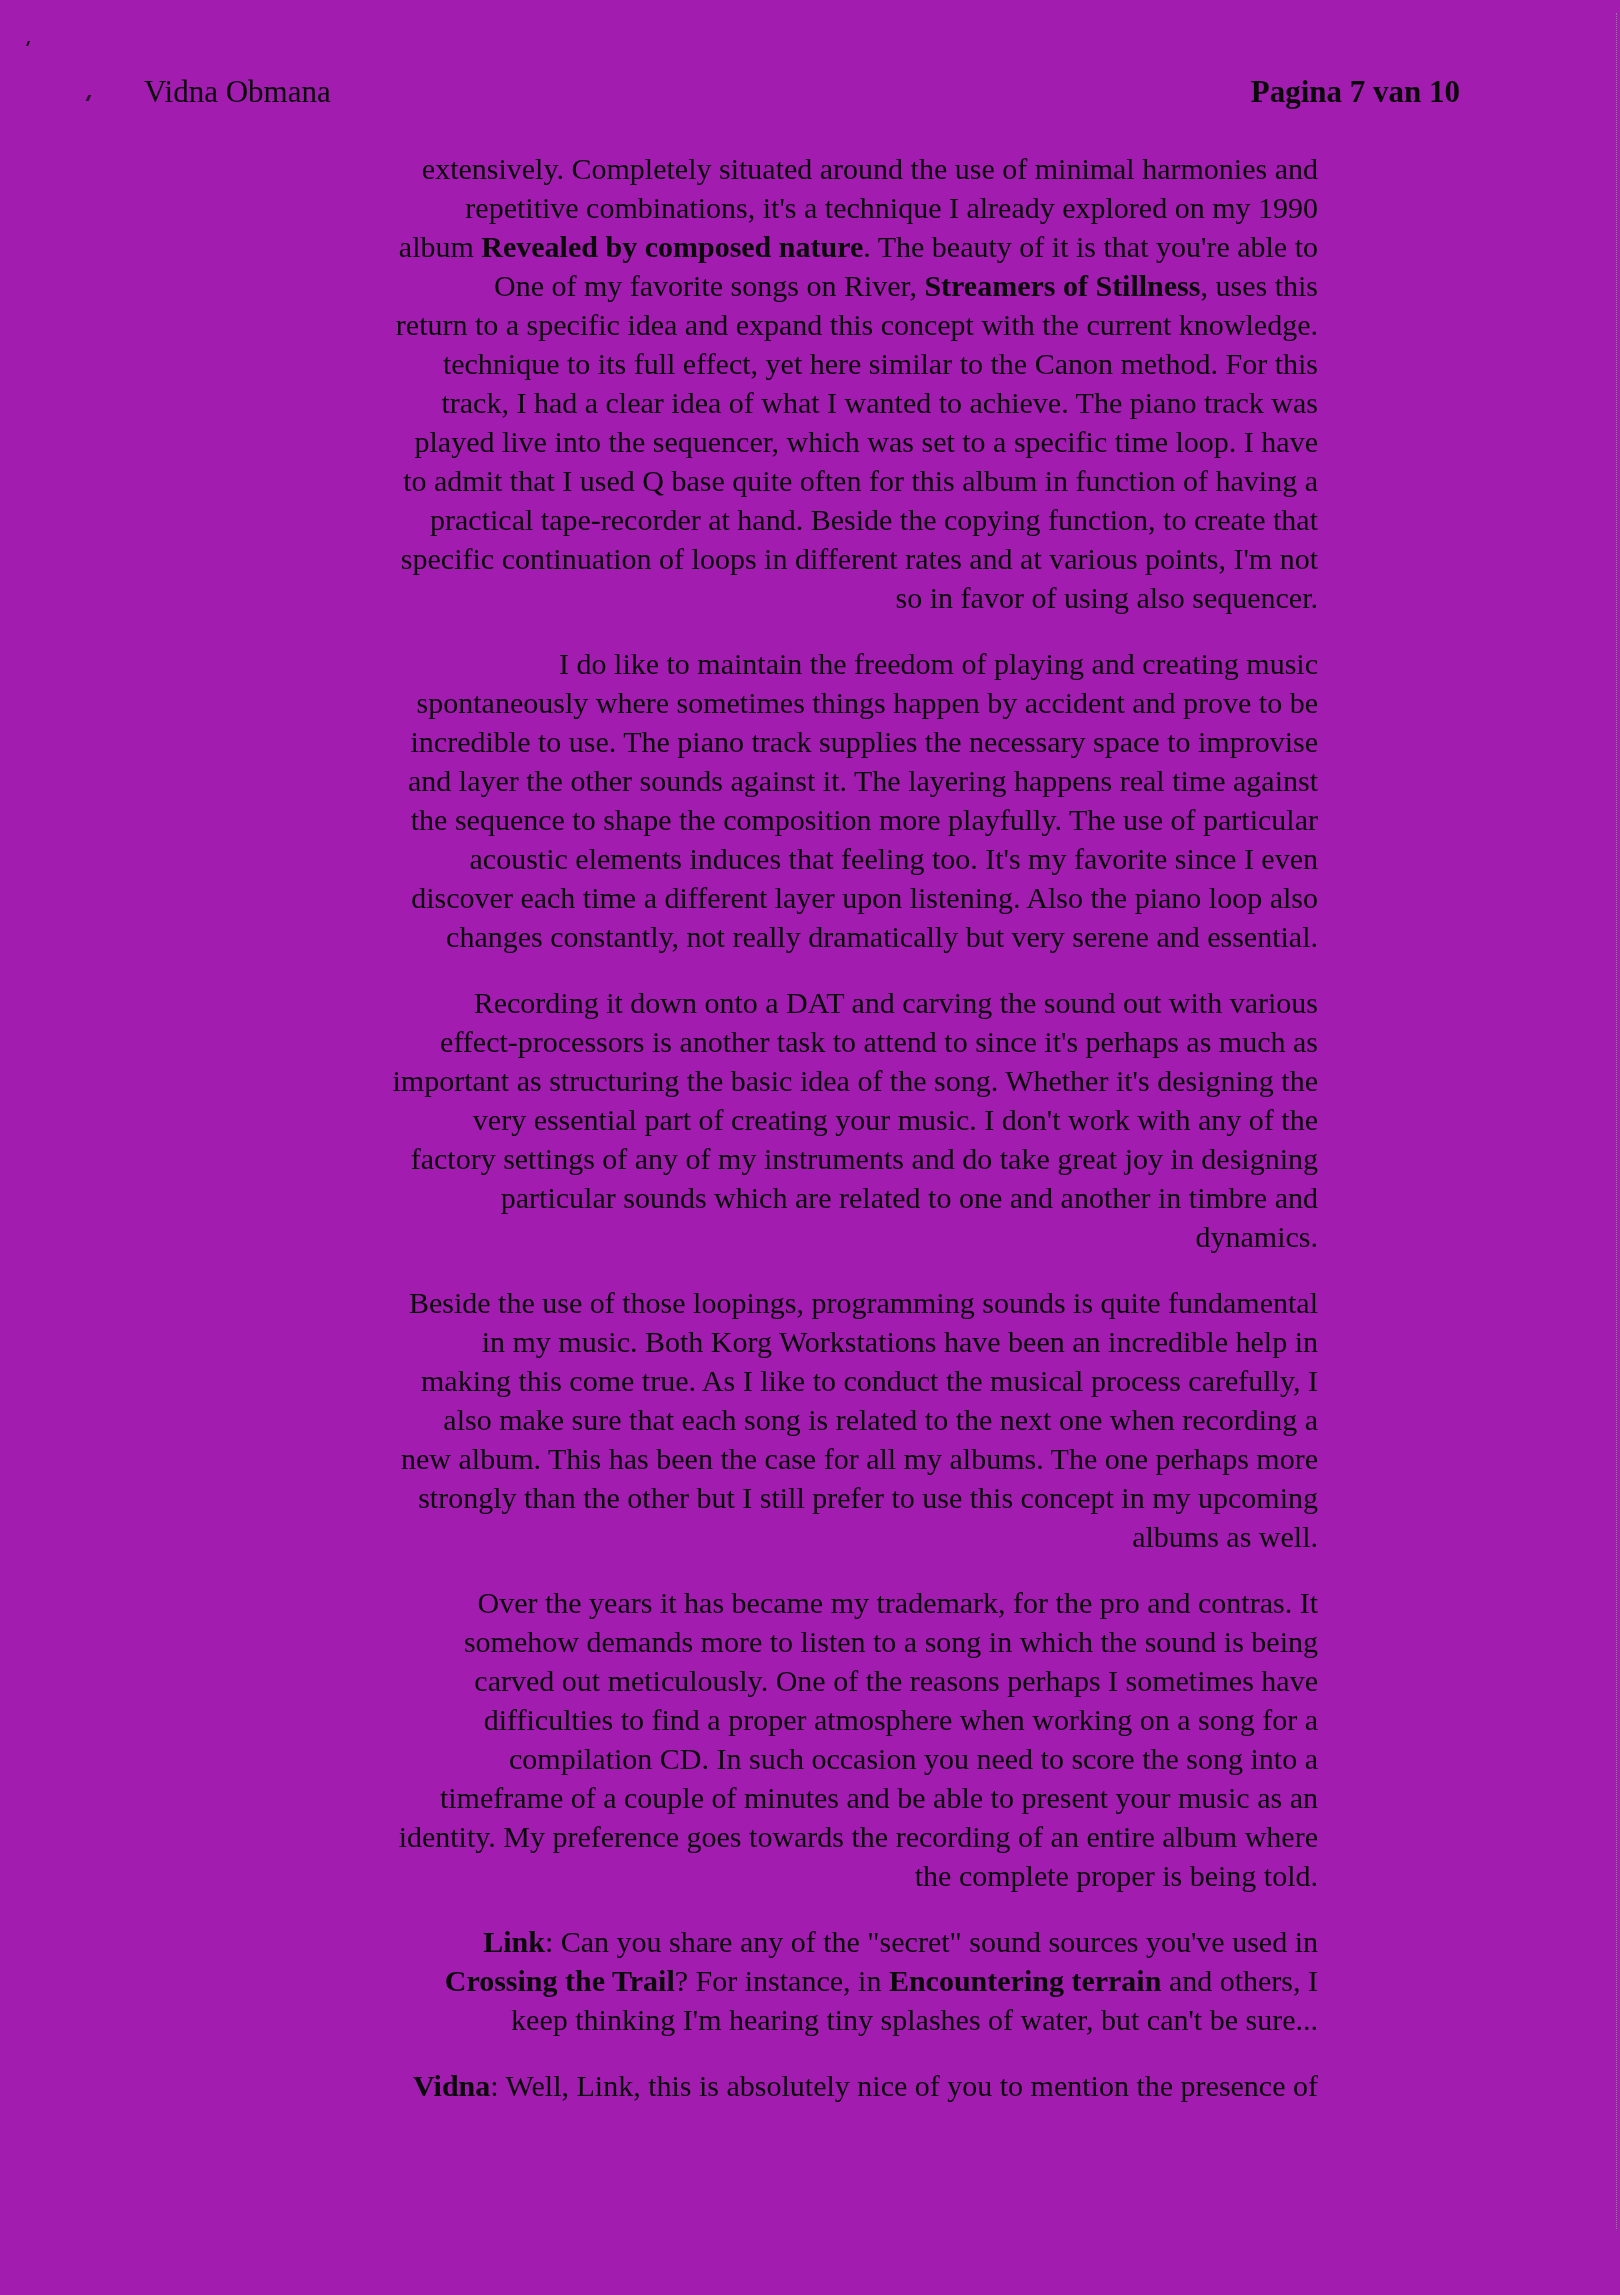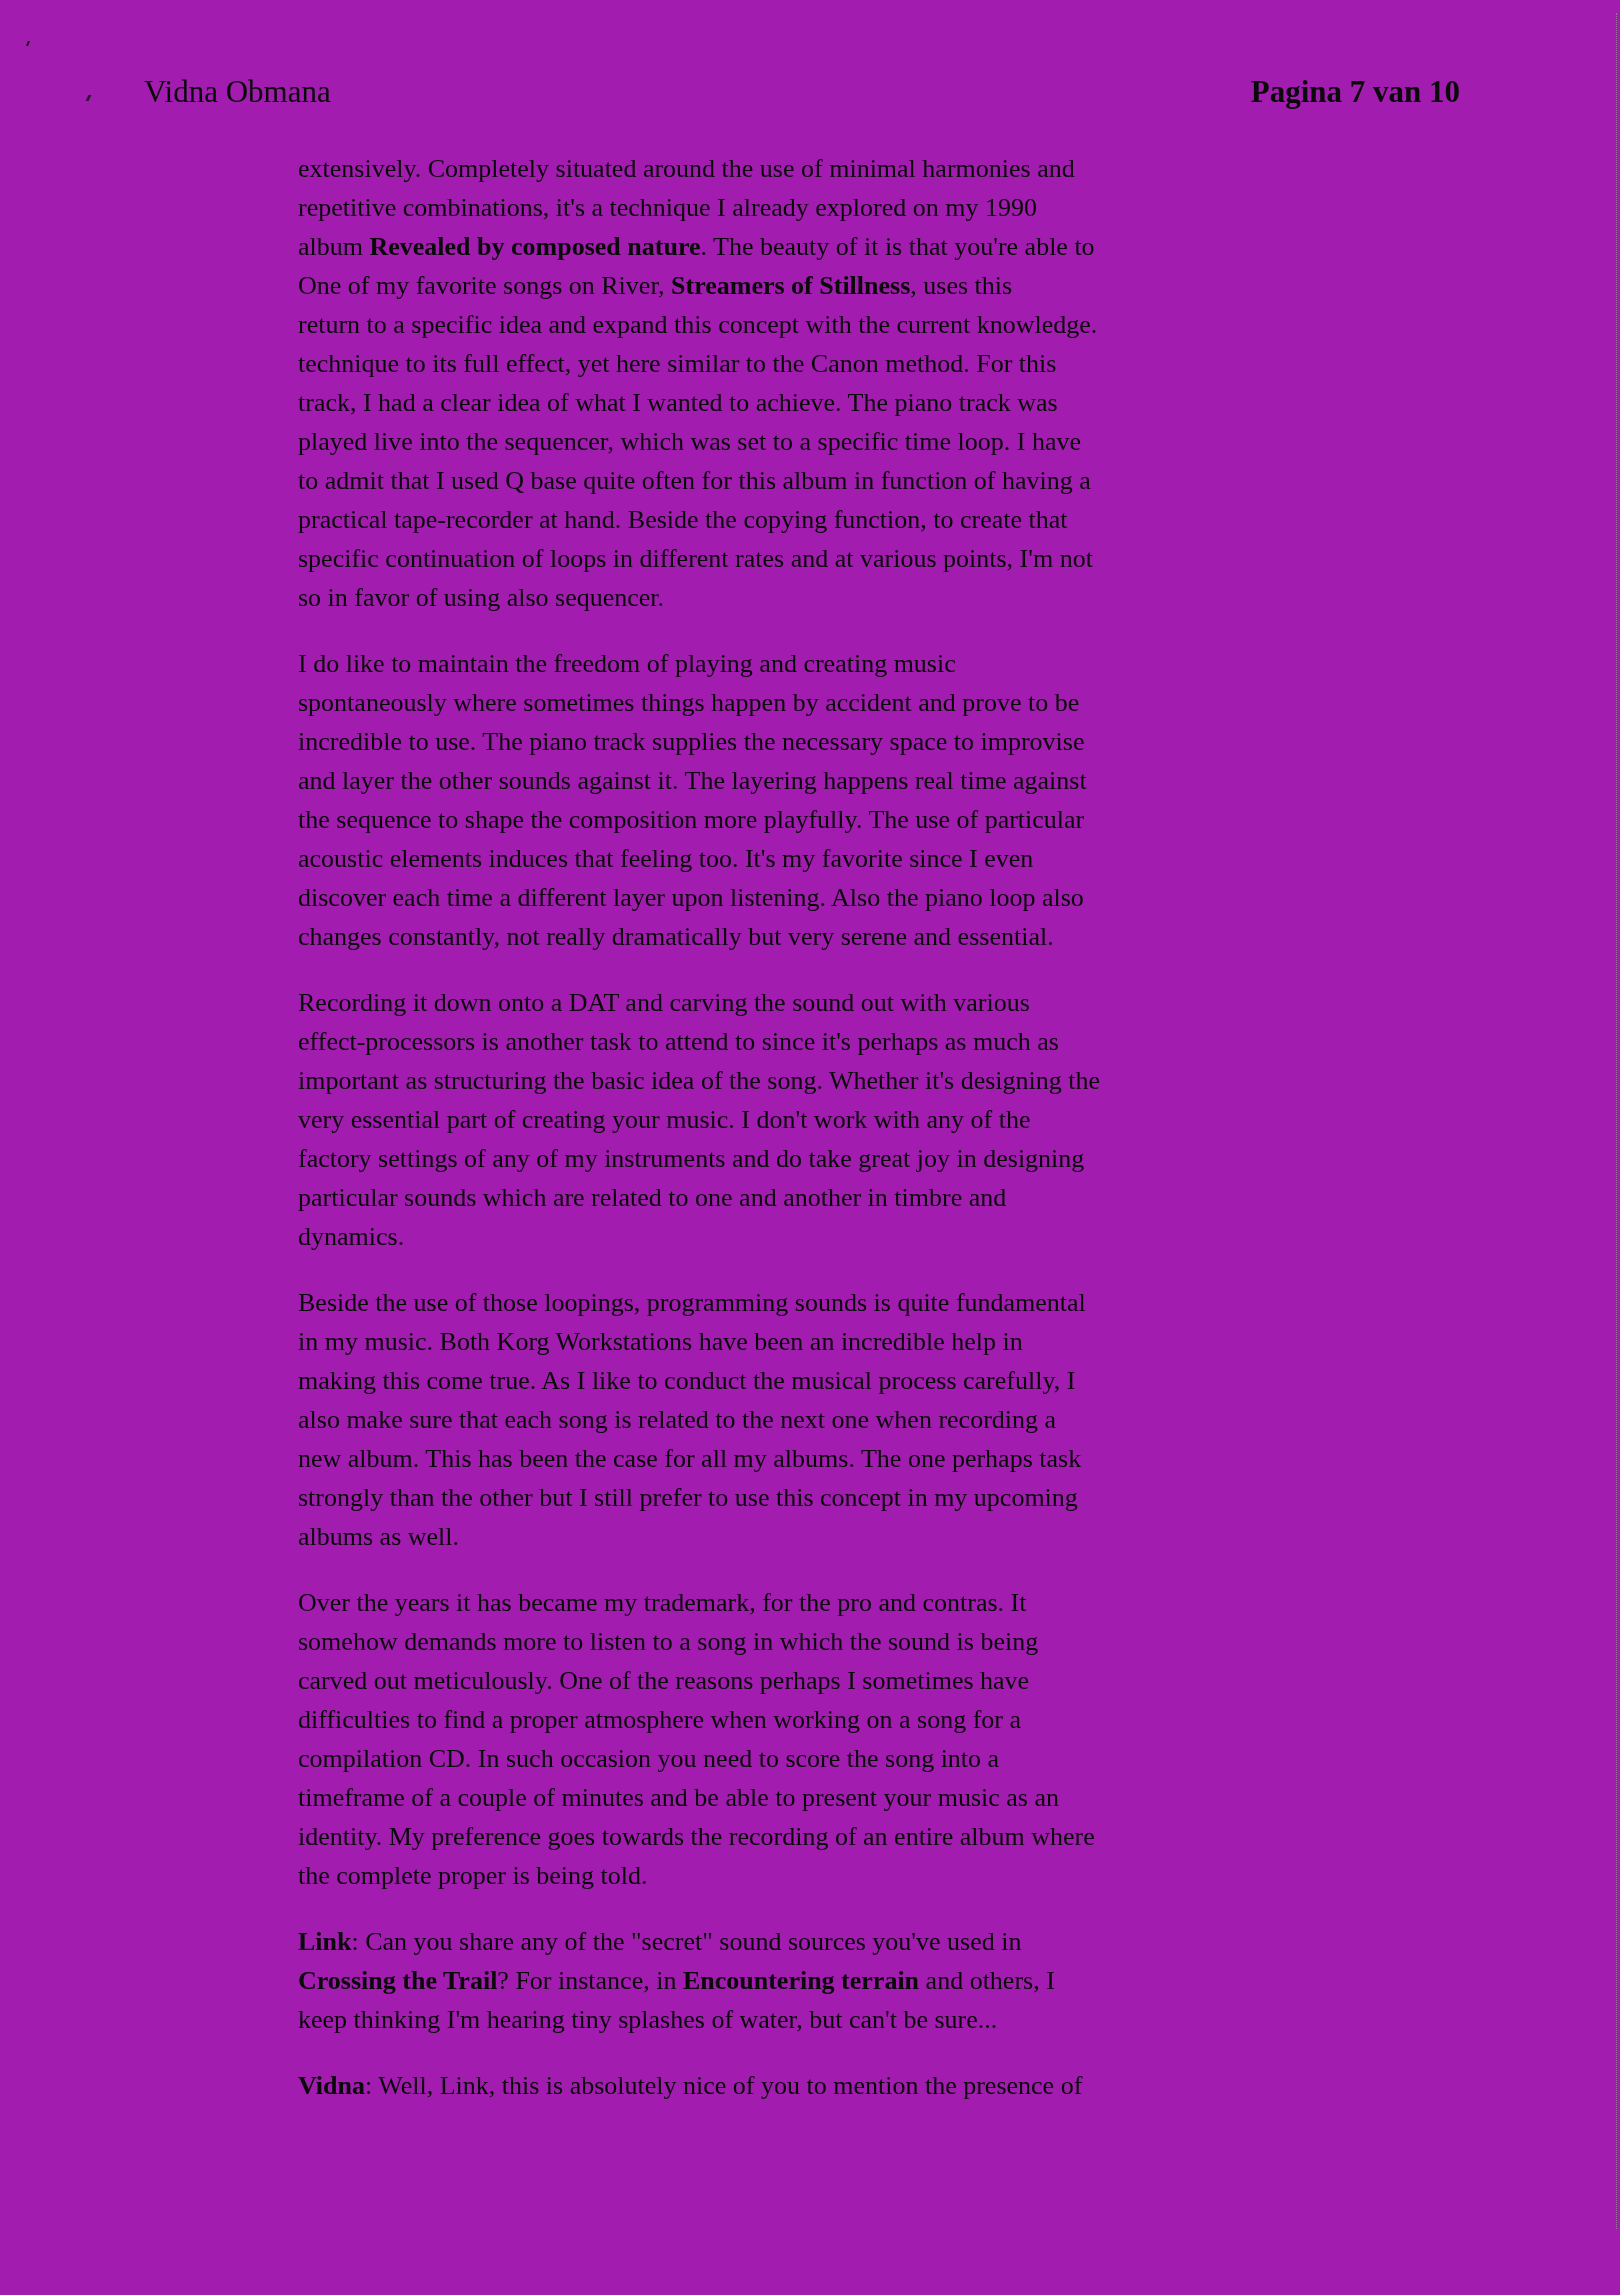--- a/index.html
+++ b/index.html
@@ -44,22 +44,23 @@
     line-height: 39px;
     white-space: nowrap;
   }
   .header-left { left: 144px; }
   .header-right { right: 161px; font-weight: bold; }
   .body-text {
     position: absolute;
     left: 298px;
     top: 149px;
     width: 1020px;
-    font-size: 26px;
+    font-size: 30px;
     line-height: 39px;
+    text-align: right;
   }
   .para {
     margin: 0 0 27px 0;
   }
   .line {
     display: block;
     white-space: nowrap;
     height: 39px;
   }
   .seg-b { font-weight: bold; }
@@ -107,21 +108,21 @@
         <span class="line"><span>very essential part of creating your music. I don't work with any of the</span></span>
         <span class="line"><span>factory settings of any of my instruments and do take great joy in designing</span></span>
         <span class="line"><span>particular sounds which are related to one and another in timbre and</span></span>
         <span class="line"><span>dynamics.</span></span>
       </div>
       <div class="para">
         <span class="line"><span>Beside the use of those loopings, programming sounds is quite fundamental</span></span>
         <span class="line"><span>in my music. Both Korg Workstations have been an incredible help in</span></span>
         <span class="line"><span>making this come true. As I like to conduct the musical process carefully, I</span></span>
         <span class="line"><span>also make sure that each song is related to the next one when recording a</span></span>
-        <span class="line"><span>new album. This has been the case for all my albums. The one perhaps task</span></span>
+        <span class="line"><span>new album. This has been the case for all my albums. The one perhaps more</span></span>
         <span class="line"><span>strongly than the other but I still prefer to use this concept in my upcoming</span></span>
         <span class="line"><span>albums as well.</span></span>
       </div>
       <div class="para">
         <span class="line"><span>Over the years it has became my trademark, for the pro and contras. It</span></span>
         <span class="line"><span>somehow demands more to listen to a song in which the sound is being</span></span>
         <span class="line"><span>carved out meticulously. One of the reasons perhaps I sometimes have</span></span>
         <span class="line"><span>difficulties to find a proper atmosphere when working on a song for a</span></span>
         <span class="line"><span>compilation CD. In such occasion you need to score the song into a</span></span>
         <span class="line"><span>timeframe of a couple of minutes and be able to present your music as an</span></span>

